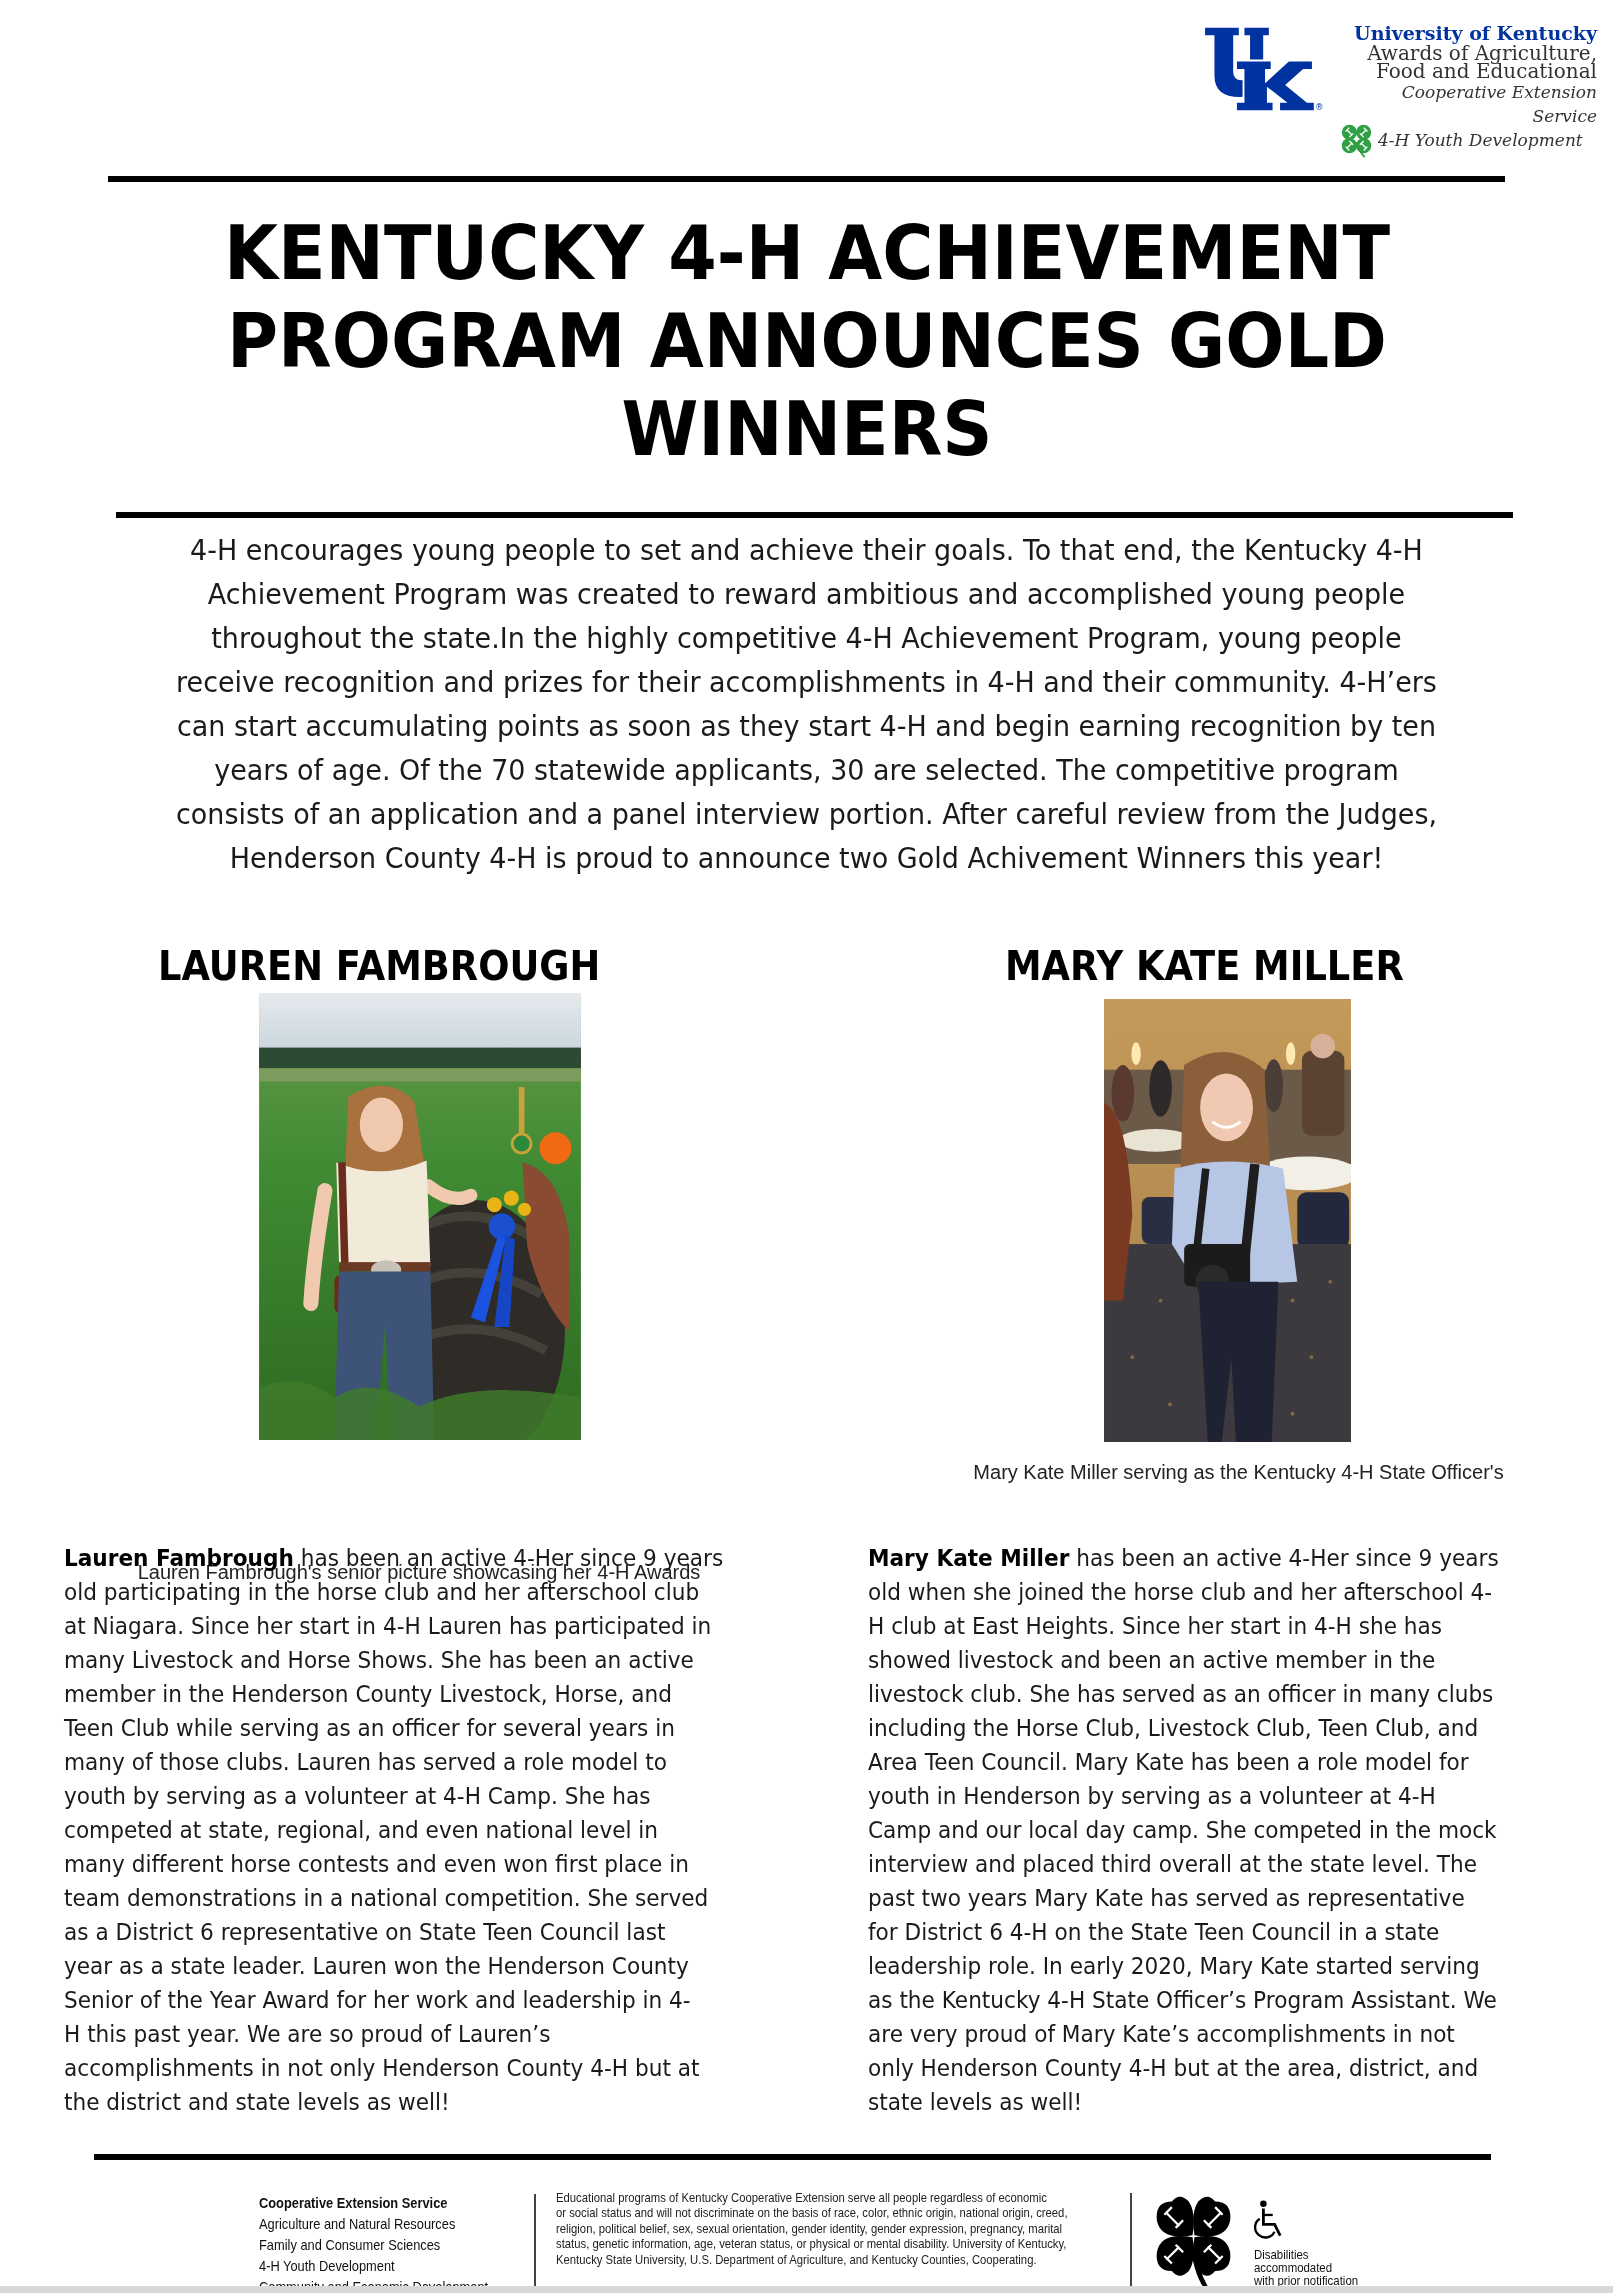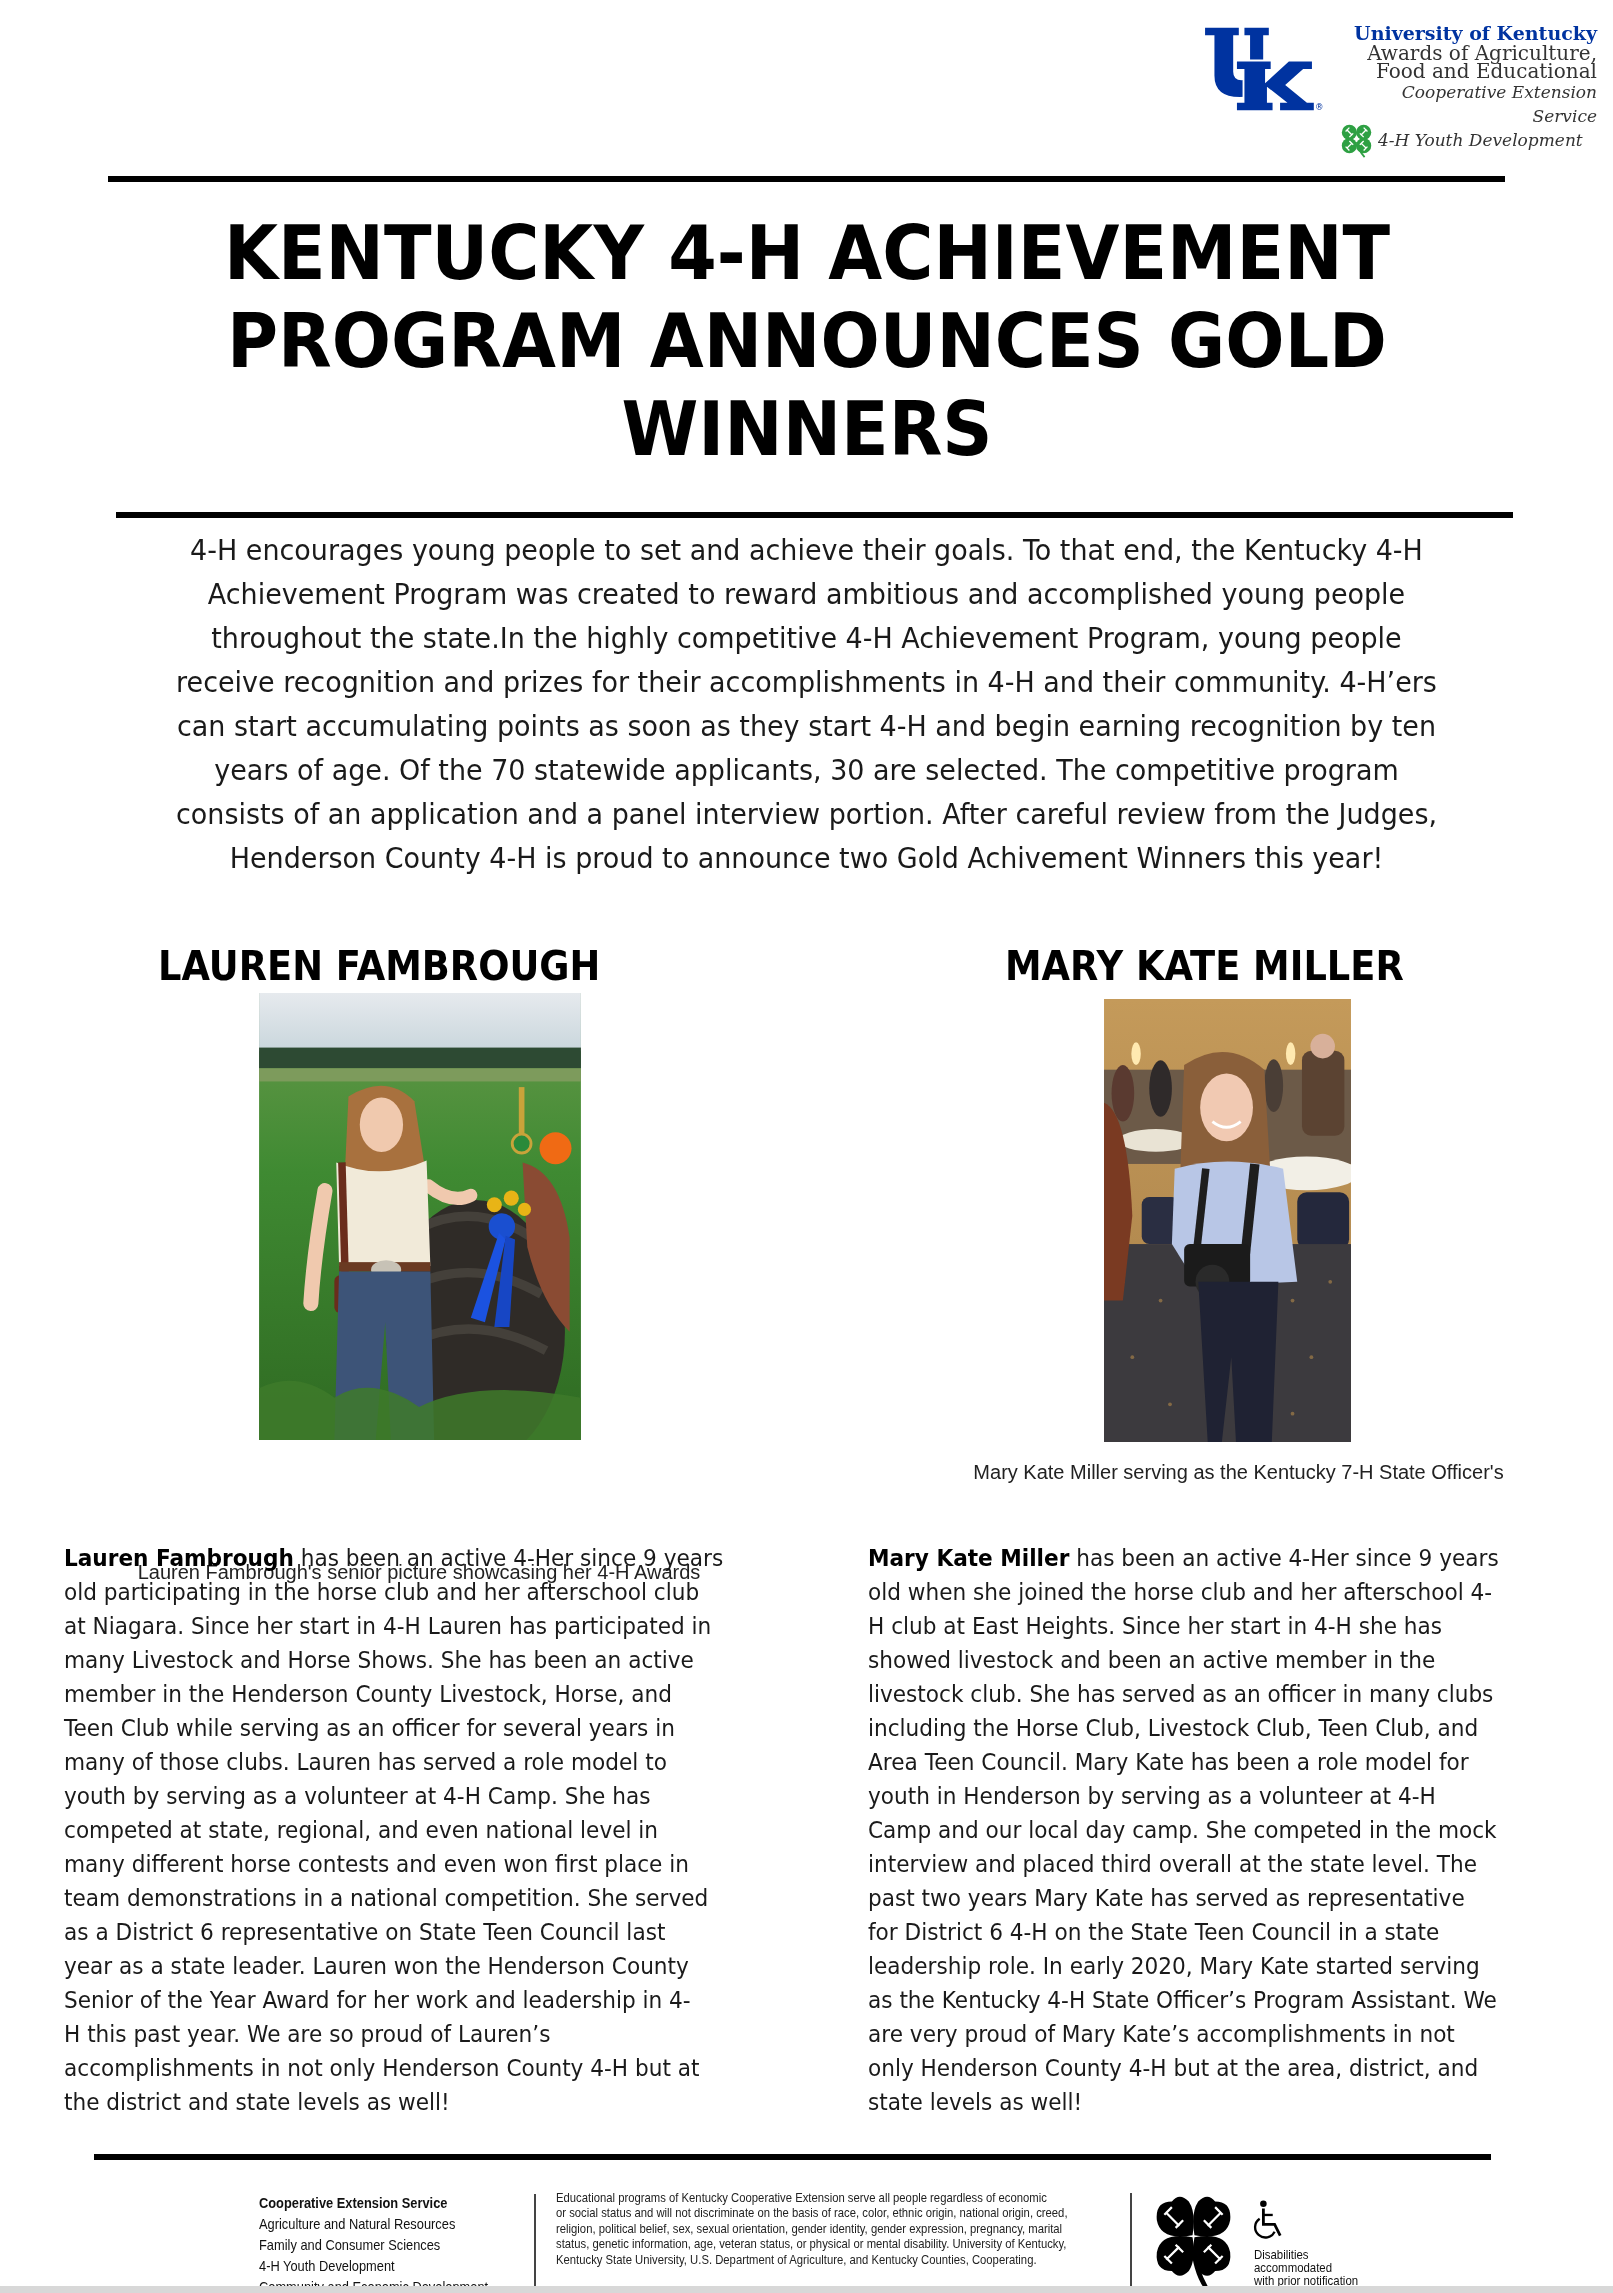--- a/index.html
+++ b/index.html
@@ -242,21 +242,21 @@
 
     <rect x="85" y="260" width="70" height="45" rx="6" fill="#1b1b1b"></rect>
     <circle cx="115" cy="300" r="18" fill="#2a2a2a"></circle>
 
     <path d="M100 300 L185 300 L178 470 L140 470 L135 380 L125 470 L110 470 Z" fill="#1f2233"></path>
   </svg>
 </div>
 
 <div class="caption caption-left">Lauren Fambrough's senior picture showcasing her 4-H Awards</div>
 <div class="caption caption-right">
-  <div>Mary Kate Miller serving as the Kentucky 7-H State Officer's</div>
+  <div>Mary Kate Miller serving as the Kentucky 4-H State Officer's</div>
 </div>
 
 <div class="bio bio-left">
   <span class="bio-line"><b>Lauren Fambrough</b><span> has been an active 4-Her since 9 years</span></span>
   <span class="bio-line">old participating in the horse club and her afterschool club</span>
   <span class="bio-line">at Niagara. Since her start in 4-H Lauren has participated in</span>
   <span class="bio-line">many Livestock and Horse Shows. She has been an active</span>
   <span class="bio-line">member in the Henderson County Livestock, Horse, and</span>
   <span class="bio-line">Teen Club while serving as an officer for several years in</span>
   <span class="bio-line">many of those clubs. Lauren has served a role model to</span>

